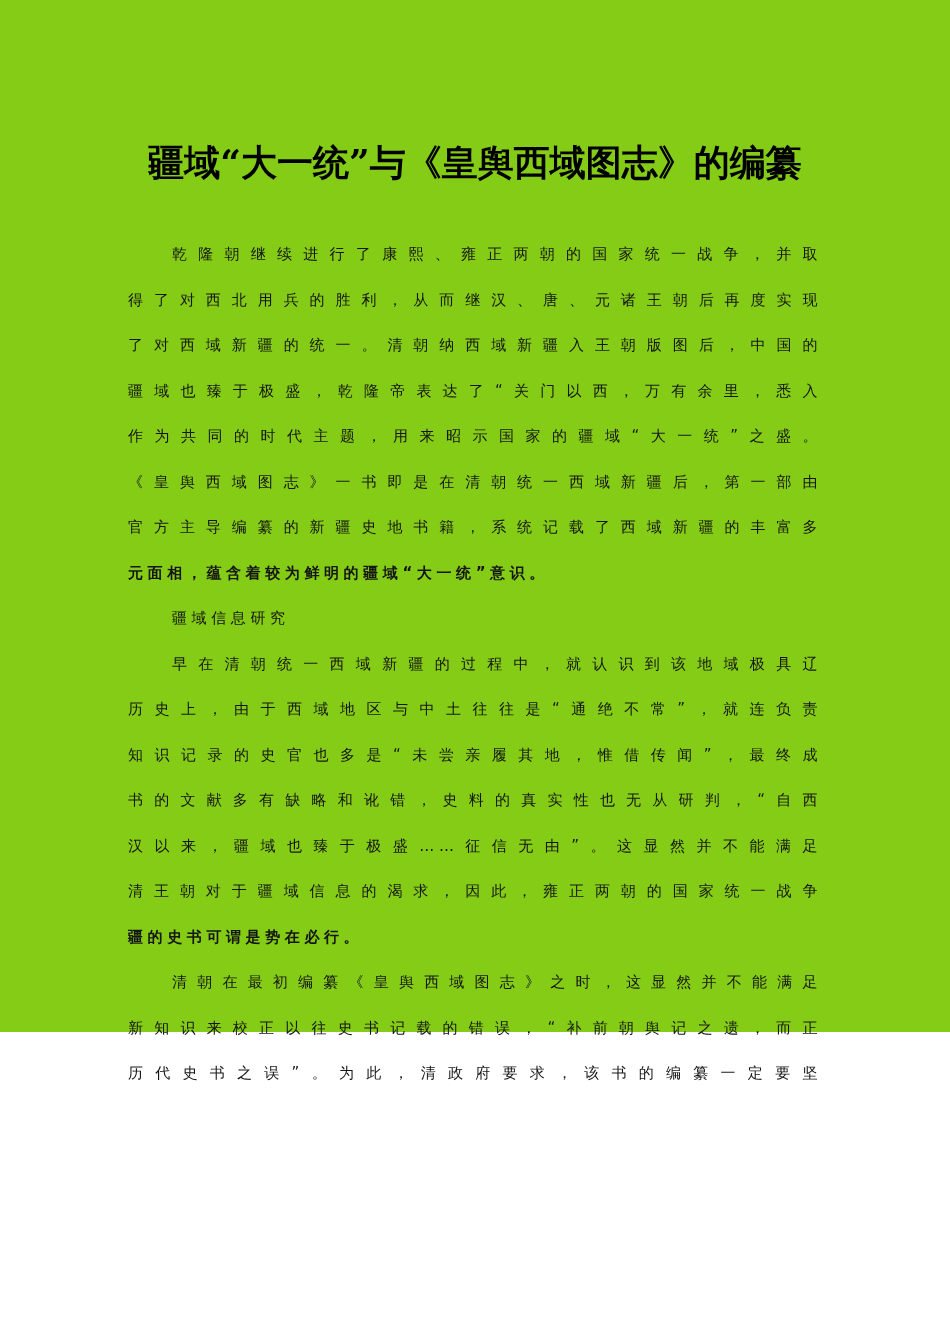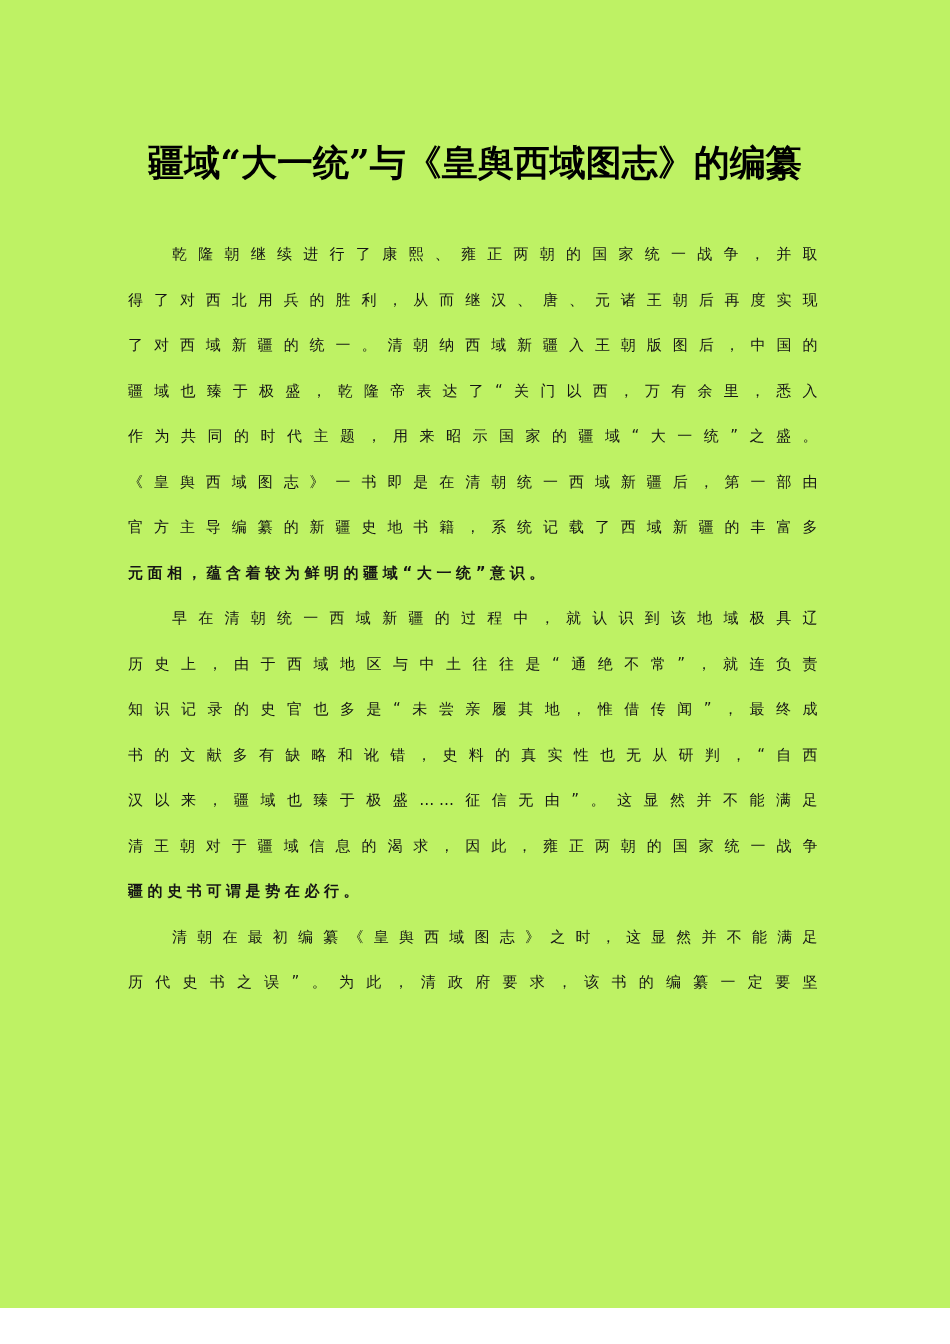--- a/index.html
+++ b/index.html
@@ -12,22 +12,22 @@
       height: 1344px;
       position: relative;
       overflow: hidden;
       color: #111111;
       font-family: "DejaVu Serif", "Liberation Serif", serif;
     }
     .page {
       position: absolute;
       left: 0; top: 0;
       width: 950px;
-      height: 1308px;
-      background: #bef264;
+      height: 1032px;
+      background: #84cc16;
     }
     .title {
       position: absolute;
       left: 0;
       top: 138px;
       width: 950px;
       text-align: center;
       font-family: "DejaVu Serif", "Liberation Serif", serif;
       font-weight: bold;
       font-size: 36px;
@@ -76,29 +76,31 @@
       <div class="line indent">乾隆朝继续进行了康熙、雍正两朝的国家统一战争，并取</div>
       <div class="line">得了对西北用兵的胜利，从而继汉、唐、元诸王朝后再度实现</div>
       <div class="line">了对西域新疆的统一。清朝纳西域新疆入王朝版图后，中国的</div>
       <div class="line">疆域也臻于极盛，乾隆帝表达了“关门以西，万有余里，悉入</div>
       <div class="line">作为共同的时代主题，用来昭示国家的疆域“大一统”之盛。</div>
       <div class="line">《皇舆西域图志》一书即是在清朝统一西域新疆后，第一部由</div>
       <div class="line">官方主导编纂的新疆史地书籍，系统记载了西域新疆的丰富多</div>
       <div class="line last">元面相，蕴含着较为鲜明的疆域“大一统”意识。</div>
     </div>
 
+    <div class="line heading">疆域信息研究</div>
 
     <div>
       <div class="line indent">早在清朝统一西域新疆的过程中，就认识到该地域极具辽</div>
       <div class="line">历史上，由于西域地区与中土往往是“通绝不常”，就连负责</div>
       <div class="line">知识记录的史官也多是“未尝亲履其地，惟借传闻”，最终成</div>
       <div class="line">书的文献多有缺略和讹错，史料的真实性也无从研判，“自西</div>
       <div class="line">汉以来，疆域也臻于极盛……征信无由”。这显然并不能满足</div>
       <div class="line">清王朝对于疆域信息的渴求，因此，雍正两朝的国家统一战争</div>
       <div class="line last">疆的史书可谓是势在必行。</div>
     </div>
 
     <div>
       <div class="line indent">清朝在最初编纂《皇舆西域图志》之时，这显然并不能满足</div>
+      <div class="line">新知识来校正以往史书记载的错误，“补前朝舆记之遗，而正</div>
       <div class="line">历代史书之误”。为此，清政府要求，该书的编纂一定要坚</div>
     </div>
   </div>
 </div>
 
 </body></html>

